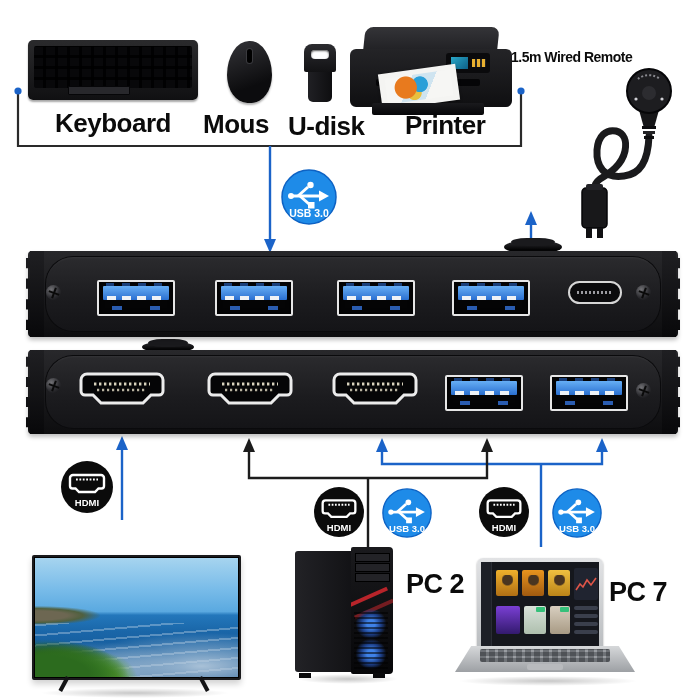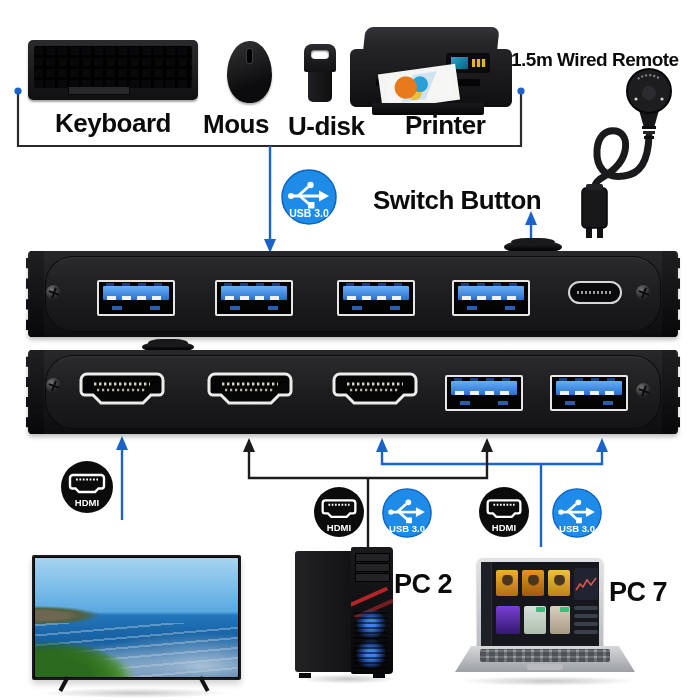--- a/index.html
+++ b/index.html
@@ -1,21 +1,21 @@
 <!DOCTYPE html>
 <html><head>
 <meta charset="utf-8">
 <style>
   html,body{margin:0;padding:0;background:#fff;}
   .stage{position:relative;width:700px;height:700px;background:#fff;overflow:hidden;
          font-family:"Liberation Sans",sans-serif;}
   .abs{position:absolute;}
   .cap{position:absolute;font-weight:bold;color:#0b0b0b;white-space:nowrap;letter-spacing:-.5px;}
   .cap-lg{font-size:26px;}
-  .cap-md{font-size:19px;}
+  .cap-md{font-size:14px;}
   .cap-pc{font-size:27px;}
 
   
   svg.lines{position:absolute;left:0;top:0;z-index:1;}
 
   
   .kb{left:28px;top:40px;width:170px;height:60px;background:linear-gradient(180deg,#2a2a2c,#101012);
       border-radius:5px;box-shadow:0 2px 2px rgba(0,0,0,.35);}
   .kb-keys{position:absolute;left:6px;top:6px;right:6px;bottom:12px;
       background:repeating-linear-gradient(0deg,#2e2e32 0 8px,#060608 8px 11px),
@@ -215,21 +215,20 @@
       <div class="printer-print"></div>
     </div>
     <div class="printer-tray"></div>
   </div>
 
   <div class="cap cap-lg" style="left:203px;top:109px;">Mous</div>
   <div class="cap cap-lg" style="left:55px;top:108px;">Keyboard</div>
   <div class="cap cap-lg" style="left:405px;top:110px;">Printer</div>
   <div class="cap cap-lg" style="left:288px;top:111px;">U-disk</div>
   <div class="cap cap-md" style="left:511px;top:49px;">1.5m Wired Remote</div>
-  <div class="cap cap-lg" style="left:373px;top:185px;">Switch Button</div>
 
   <svg class="remote" width="128" height="174" viewBox="0 0 128 174">
     <path d="M77,70 C76,96 68,108 52,110 C32,113 24,100 25,84 C26,70 34,63 44,65 C52,67 55,75 53,85 C50,99 38,107 28,113 C24,116 22,119 22,124" fill="none" stroke="#1a1a1c" stroke-width="7" stroke-linecap="round"></path>
     <polygon points="67,44 87,44 82,62 72,62" fill="#161618"></polygon>
     <rect x="70" y="60" width="14" height="3" fill="#0d0d0f"></rect>
     <rect x="71" y="65" width="12" height="3" fill="#232326"></rect>
     <rect x="72" y="70" width="10" height="3" fill="#0d0d0f"></rect>
     <circle cx="77" cy="25" r="22" fill="#1d1d20" stroke="#060608" stroke-width="2"></circle>
     <circle cx="77" cy="27" r="7" fill="#2c2c30"></circle>
     <circle cx="64" cy="33" r="1.6" fill="#cfcfd4"></circle>
@@ -434,21 +433,21 @@
       <div class="pc2-bay" style="top:16px;"></div>
       <div class="pc2-bay" style="top:26px;"></div>
       <div class="pc2-red" style="left:-4px;top:48px;"></div>
       <div class="pc2-red" style="left:2px;top:60px;opacity:.6;"></div>
       <div class="pc2-fan" style="top:62px;"></div>
       <div class="pc2-fan" style="top:92px;"></div>
     </div>
     <div class="pc2-foot" style="left:4px;"></div>
     <div class="pc2-foot" style="left:78px;"></div>
   </div>
-  <div class="cap cap-pc" style="left:394px;top:569px;">PC 2</div>
+  <div class="cap cap-pc" style="left:394px;top:569px;padding-left:12px;">PC 2</div>
   <div class="shadow" style="left:298px;top:674px;width:100px;"></div>
 
   <div class="abs pc1">
     <div class="pc1-screen">
       <div class="pc1-display">
         <div class="pc1-sb"></div>
         <div class="pc1-card c1"></div>
         <div class="pc1-card c2"></div>
         <div class="pc1-card c3"></div>
         <div class="pc1-card c4"></div>

